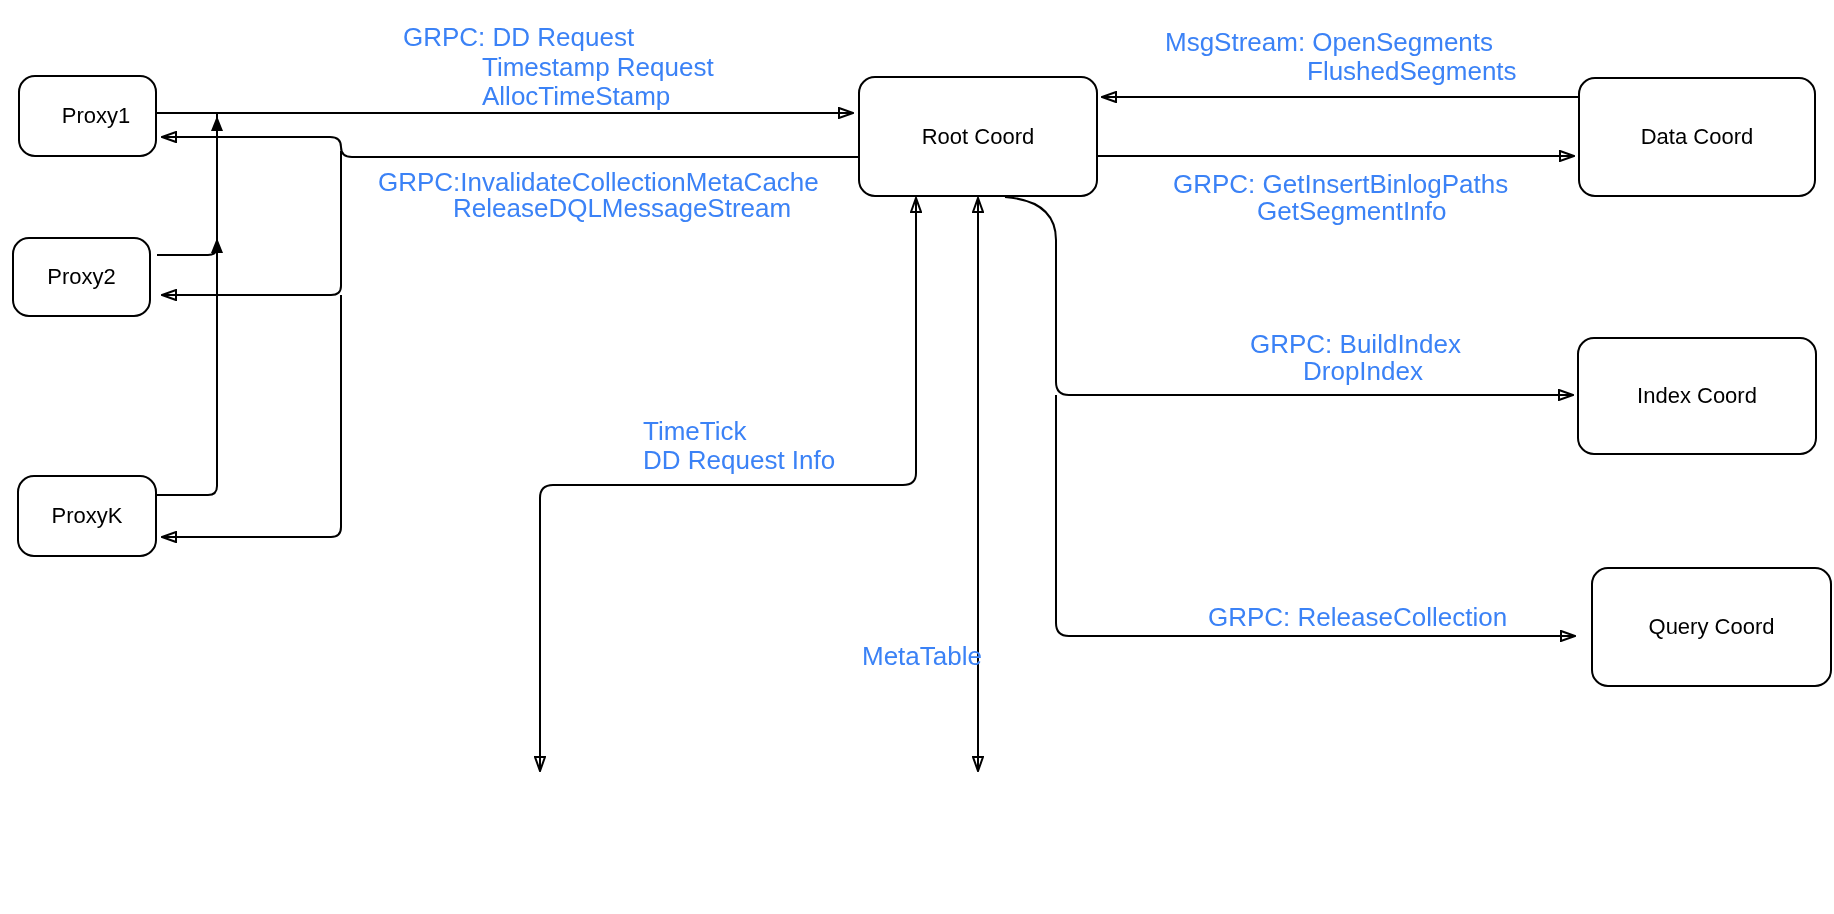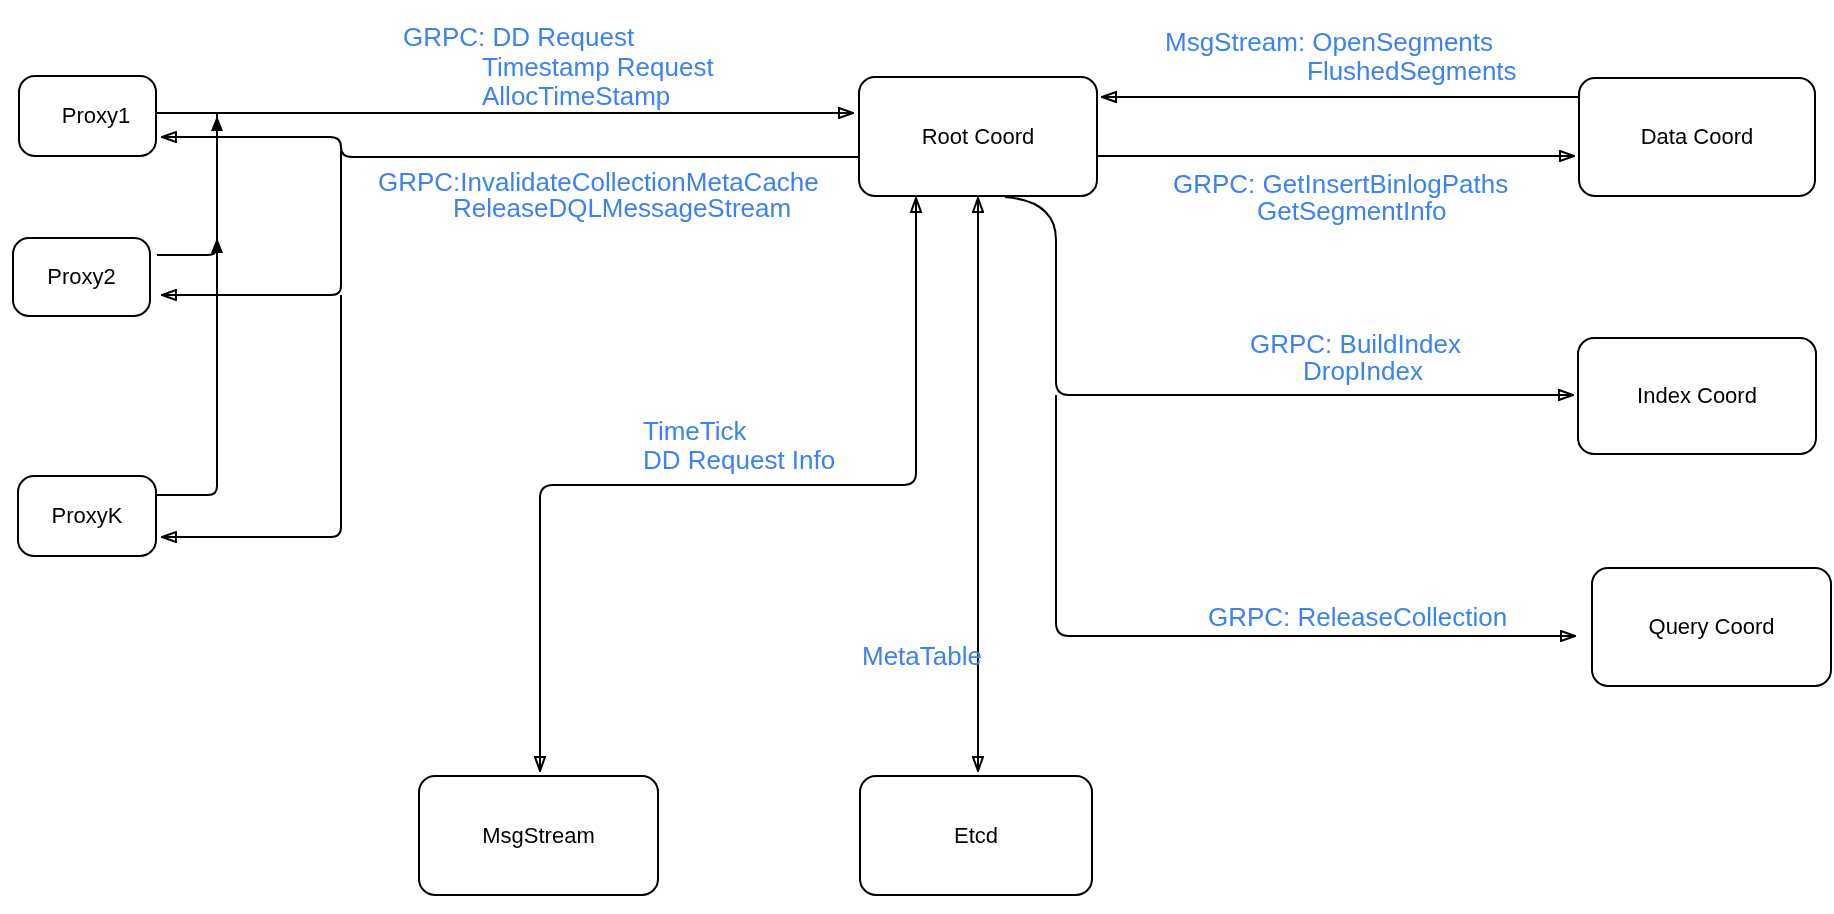--- a/index.html
+++ b/index.html
@@ -129,26 +129,20 @@
   </div>
   <div class="node n-data">
     <span>Data Coord</span>
   </div>
   <div class="node n-index">
     <span>Index Coord</span>
   </div>
   <div class="node n-query">
     <span>Query Coord</span>
   </div>
-  <div class="node n-msg">
-    <span>MsgStream</span>
-  </div>
-  <div class="node n-etcd">
-    <span>Etcd</span>
-  </div>
 
   <div class="elabel l-dd1">GRPC: DD Request</div>
   <div class="elabel l-dd2">Timestamp Request</div>
   <div class="elabel l-dd3">AllocTimeStamp</div>
 
   <div class="elabel l-inv1">GRPC:InvalidateCollectionMetaCache</div>
   <div class="elabel l-inv2">ReleaseDQLMessageStream</div>
 
   <div class="elabel l-os1">MsgStream: OpenSegments</div>
   <div class="elabel l-os2">FlushedSegments</div>

